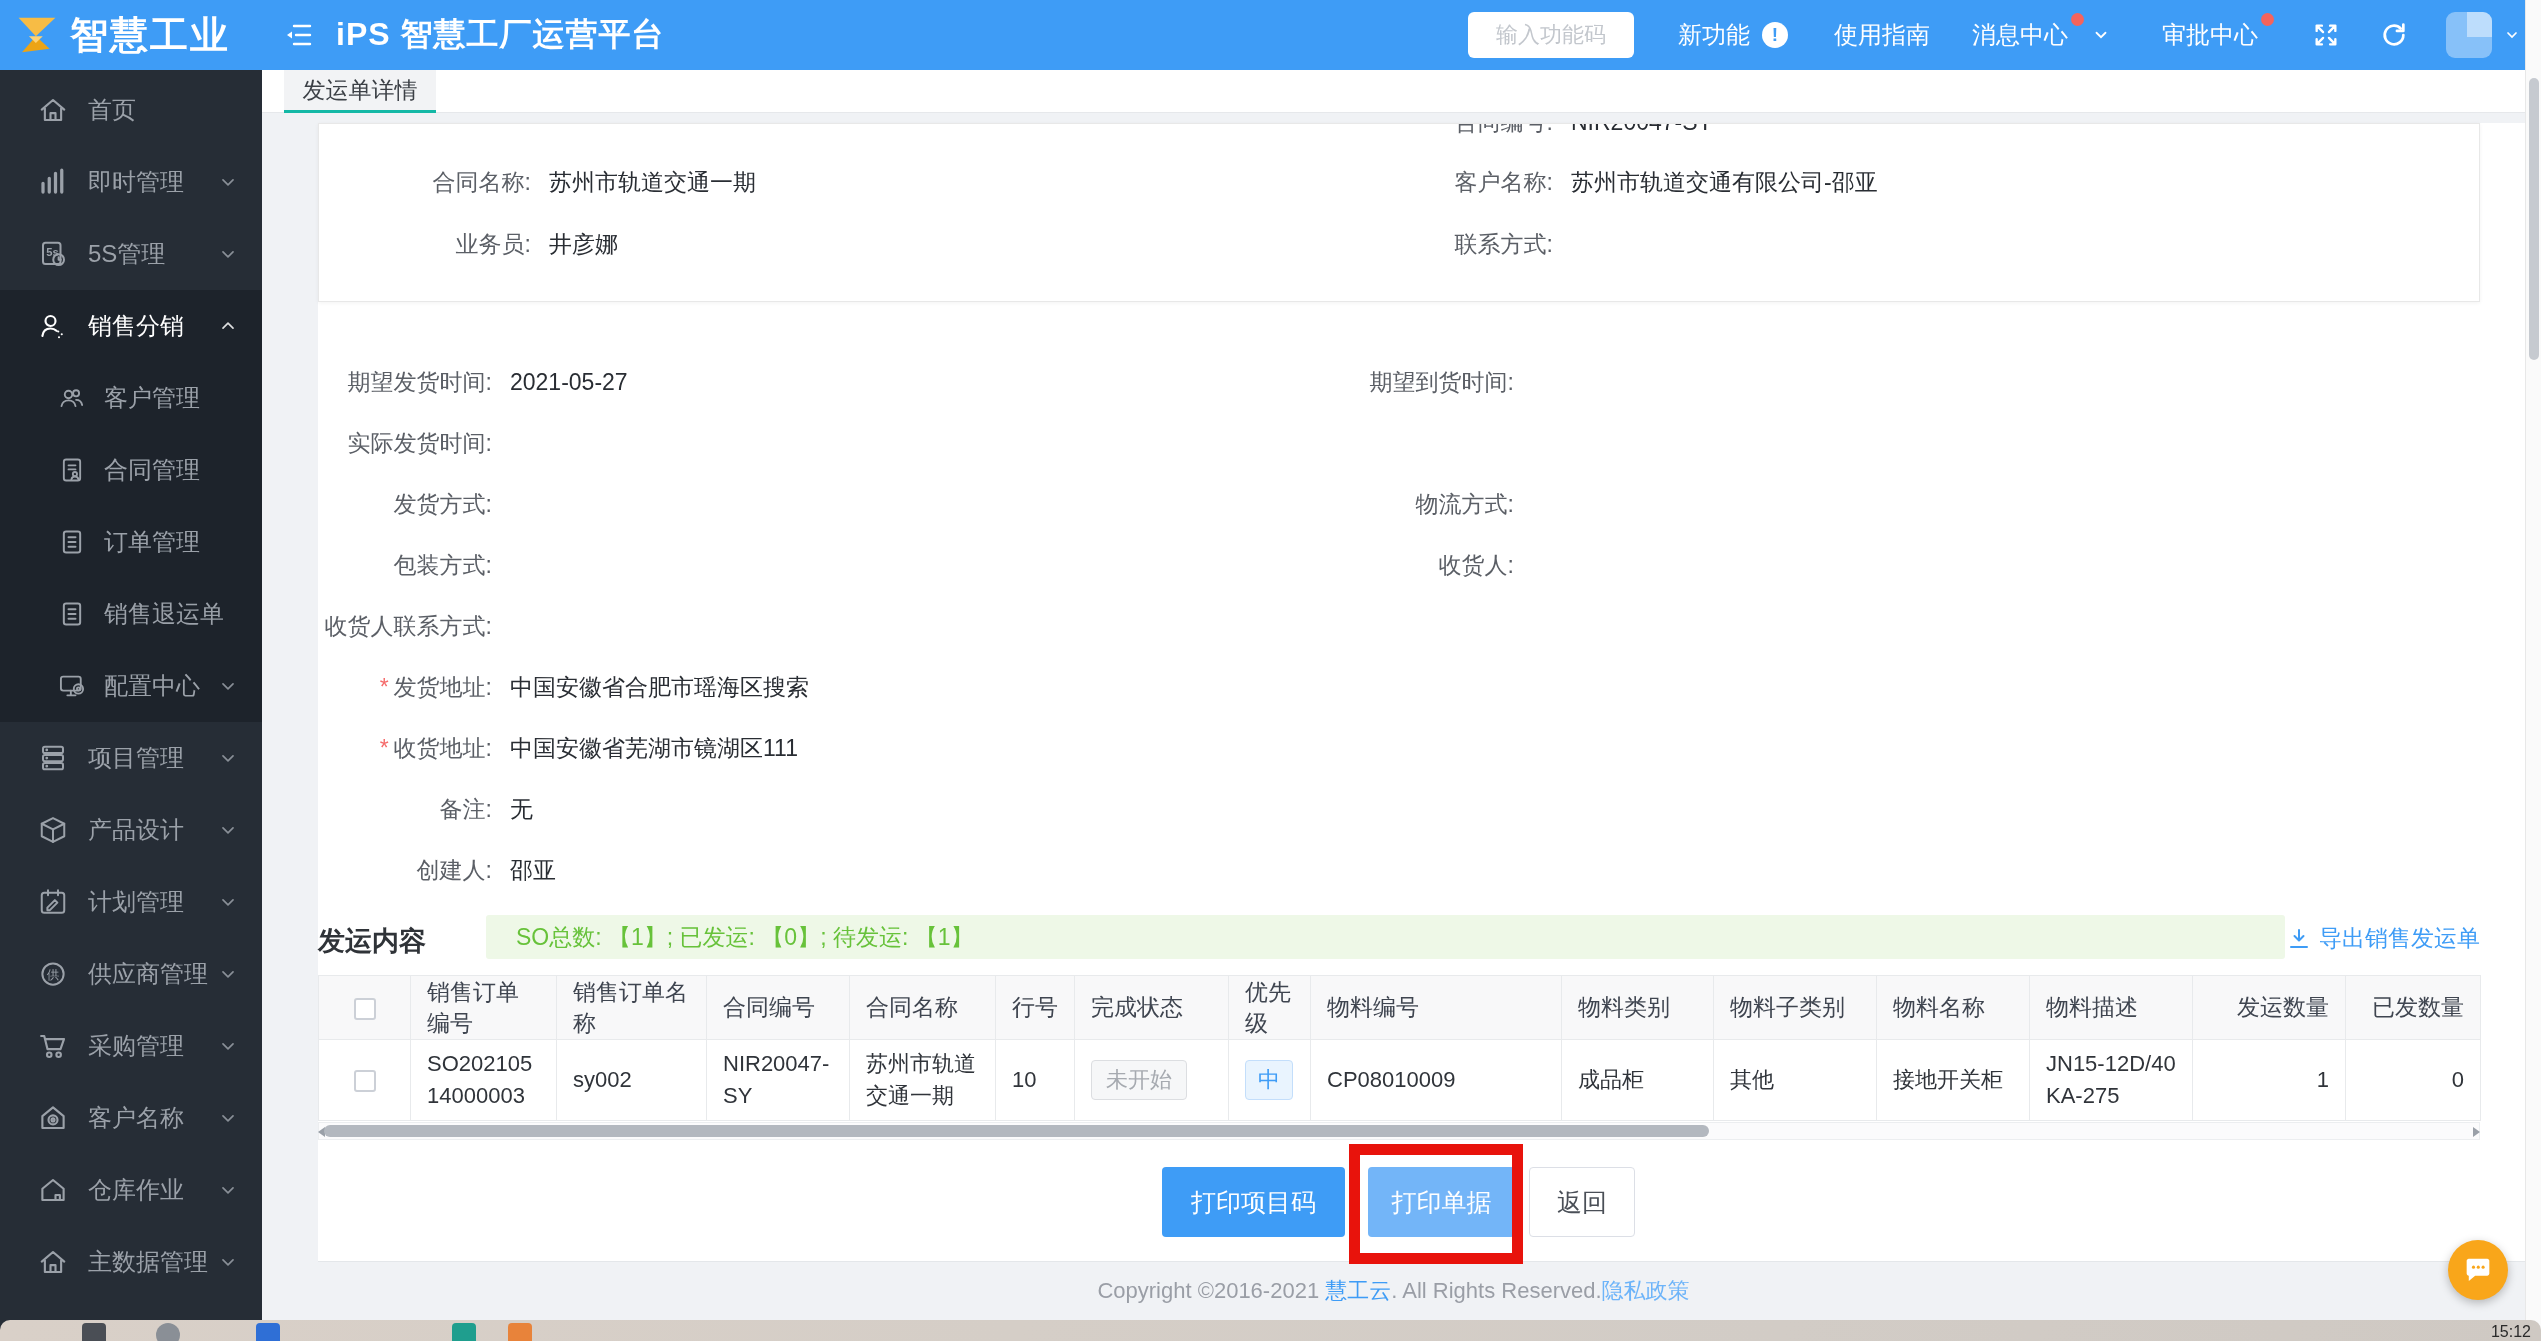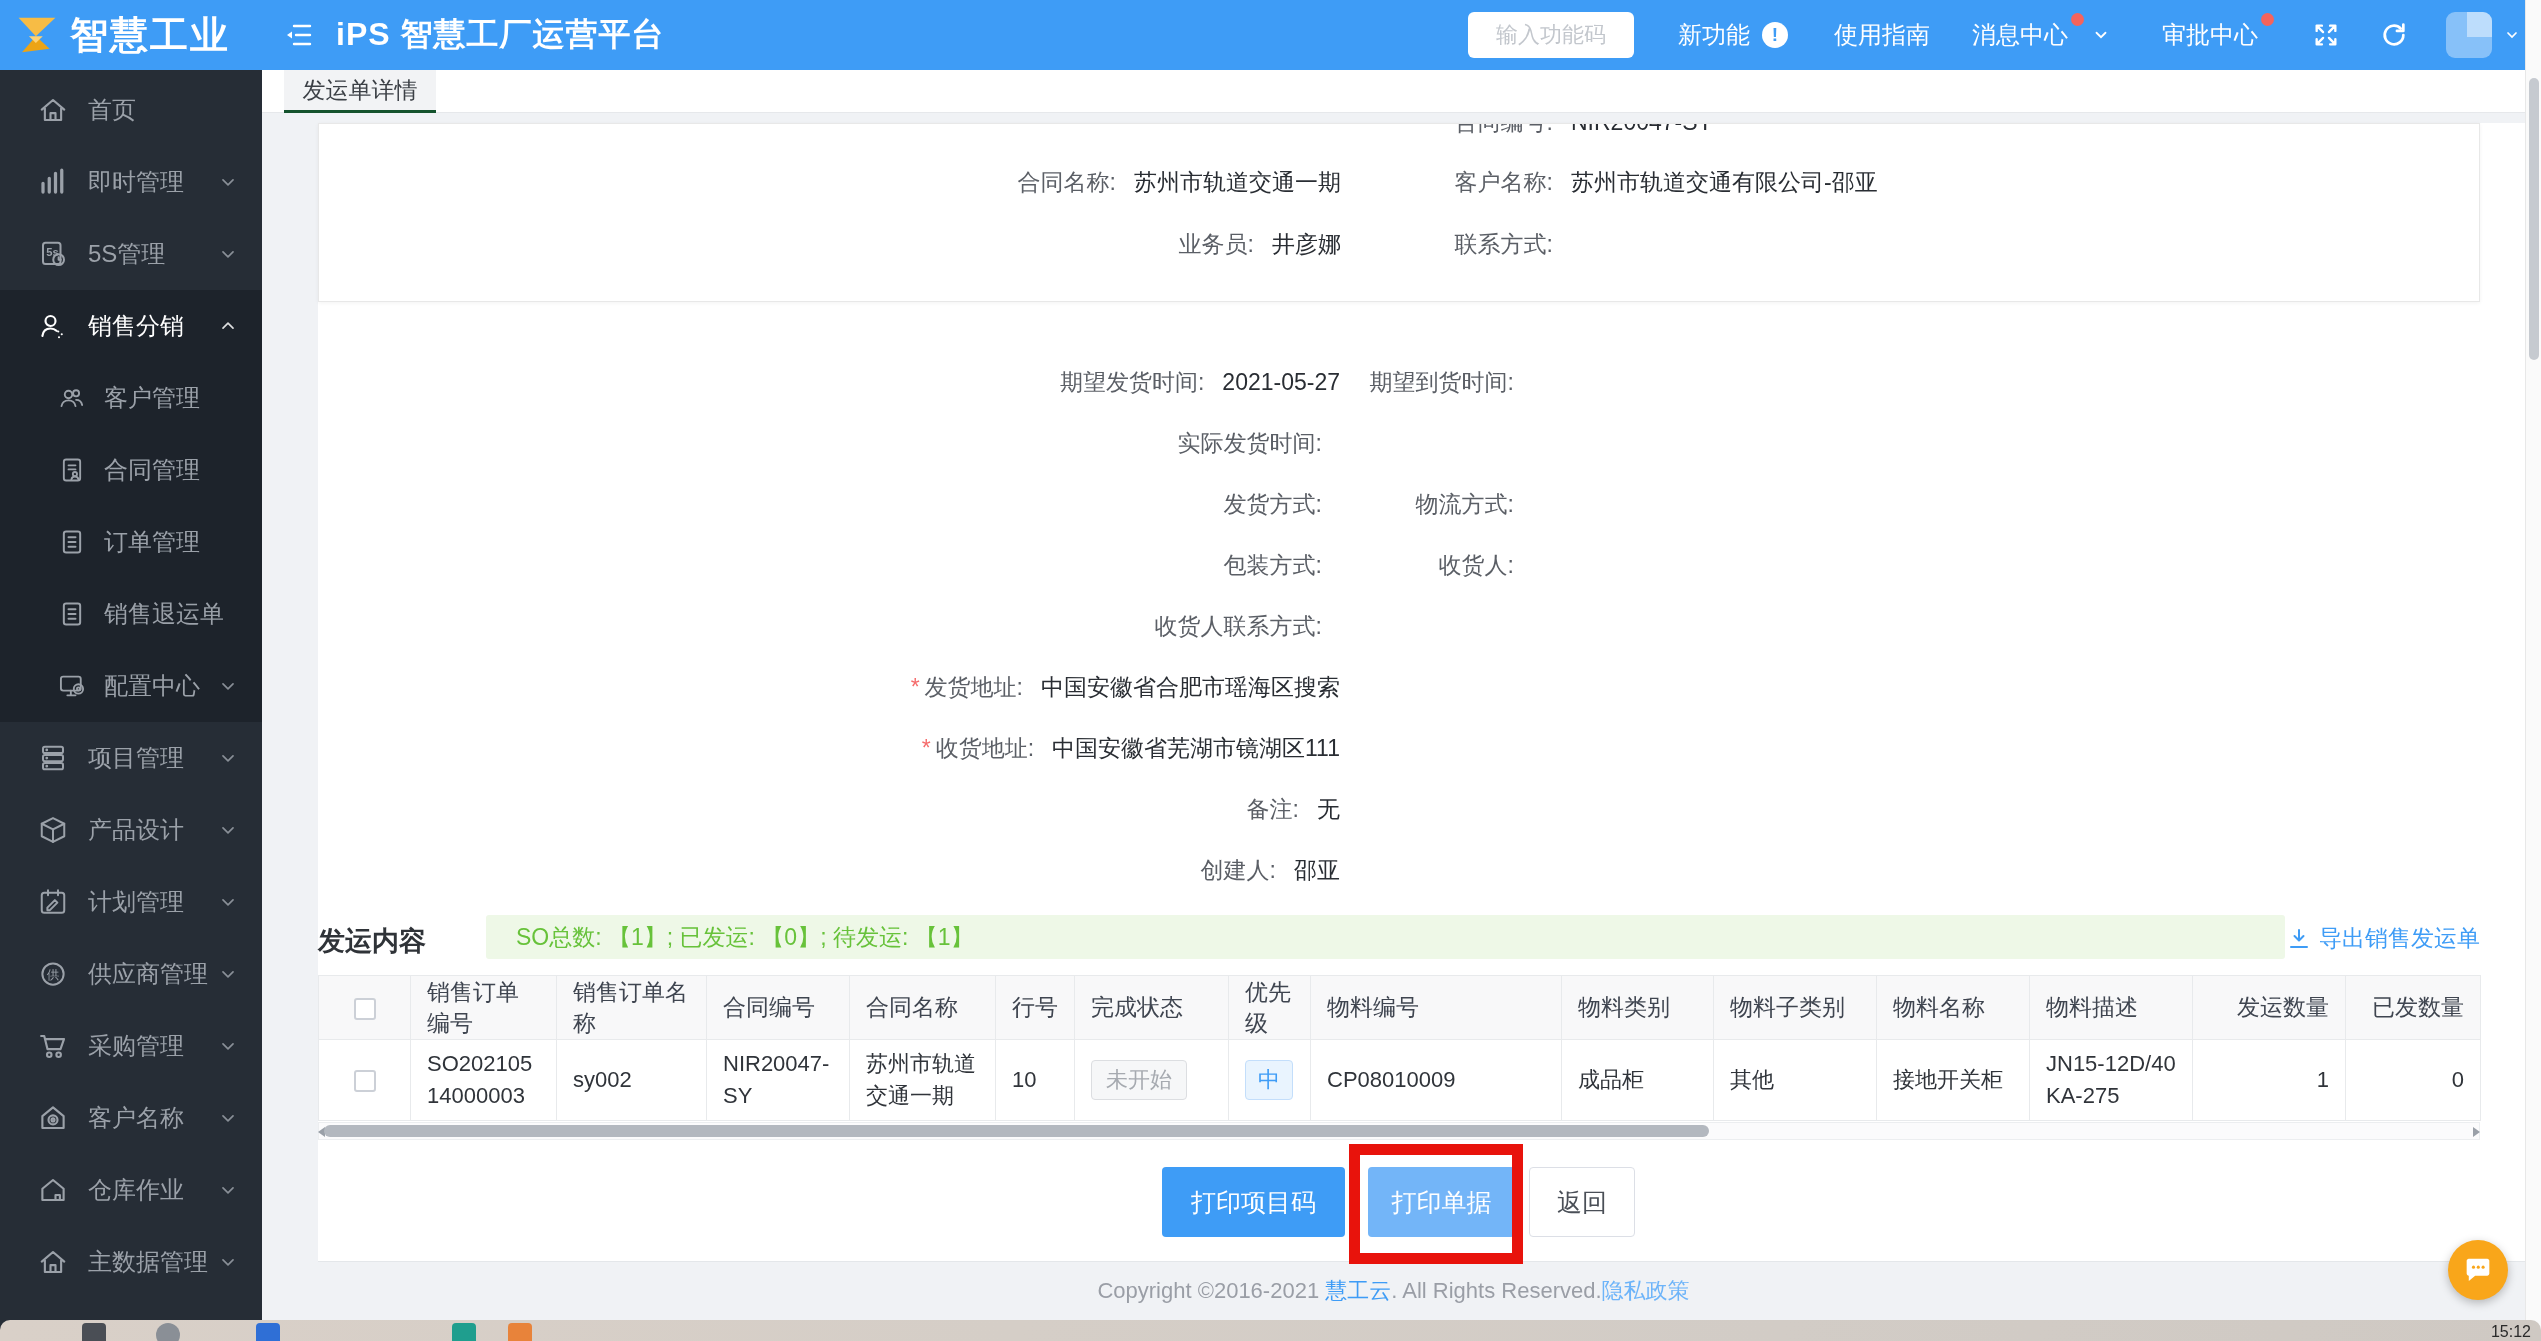--- a/index.html
+++ b/index.html
@@ -40,36 +40,36 @@
   .side-item.dark { background:#1d232b; }
   .side-item.active-parent { color:#ffffff; }
   .side-item.active { color:#ffffff; font-weight:bold; }
   .side-item .chev { position:absolute; right:24px; top:26px; width:20px; height:20px; opacity:.85; }
   .side-item .chev svg { width:20px; height:20px; }
 
   
   .tabbar { position:absolute; left:262px; top:70px; width:2263px; height:43px; background:#fff;
             border-bottom:1px solid #e6e8eb; z-index:5; }
   .tab { position:absolute; left:22px; top:0; width:152px; height:43px; background:#f2f3f5;
-         border-bottom:3px solid #14532d; display:flex; align-items:center; justify-content:center;
+         border-bottom:3px solid #14b8a6; display:flex; align-items:center; justify-content:center;
          font-size:23px; color:#3c4046; cursor:pointer; }
 
   
   .panel { position:absolute; left:318px; top:123px; width:2207px; height:1139px; background:#fff;
            border-bottom:1px solid #e4e7ea; }
 
   .card { position:absolute; left:0; top:0; width:2162px; height:179px; background:#fff;
           border:1px solid #e8e8e8; box-shadow:0 1px 4px rgba(0,0,0,.05); overflow:hidden; }
   .clip-row { height:12px; overflow:hidden; position:relative; }
   .clip-inner { position:absolute; left:0; top:-26px; height:48px; line-height:48px; width:100%; display:flex; }
 
   .form-row { display:flex; align-items:center; height:62px; width:2162px; }
   .card .form-row.first { margin-top:15px; }
   .fcell { display:flex; align-items:center; }
-  .fcell.lft { width:1022px; flex:none;justify-content:flex-end; }
+  .fcell.lft { width:1022px; flex:none; }
   .flabel { width:212px; text-align:right; color:#5b5f66; font-size:23px; flex:none; }
   .sec .flabel { width:174px; }
   .fvalue { margin-left:18px; color:#292d33; font-size:23px; white-space:nowrap; }
   .star { color:#f56c6c; margin-right:5px; font-size:23px; }
   .sec-rows { position:absolute; left:0; top:229px; width:2162px; }
   .sec-rows .form-row { height:61px; }
 
   
   .ship-title { position:absolute; left:0; top:800px; font-size:27px; font-weight:bold; color:#2f3338; }
   .green-bar { position:absolute; left:168px; top:792px; width:1799px; height:44px; background:#eef8e7;

